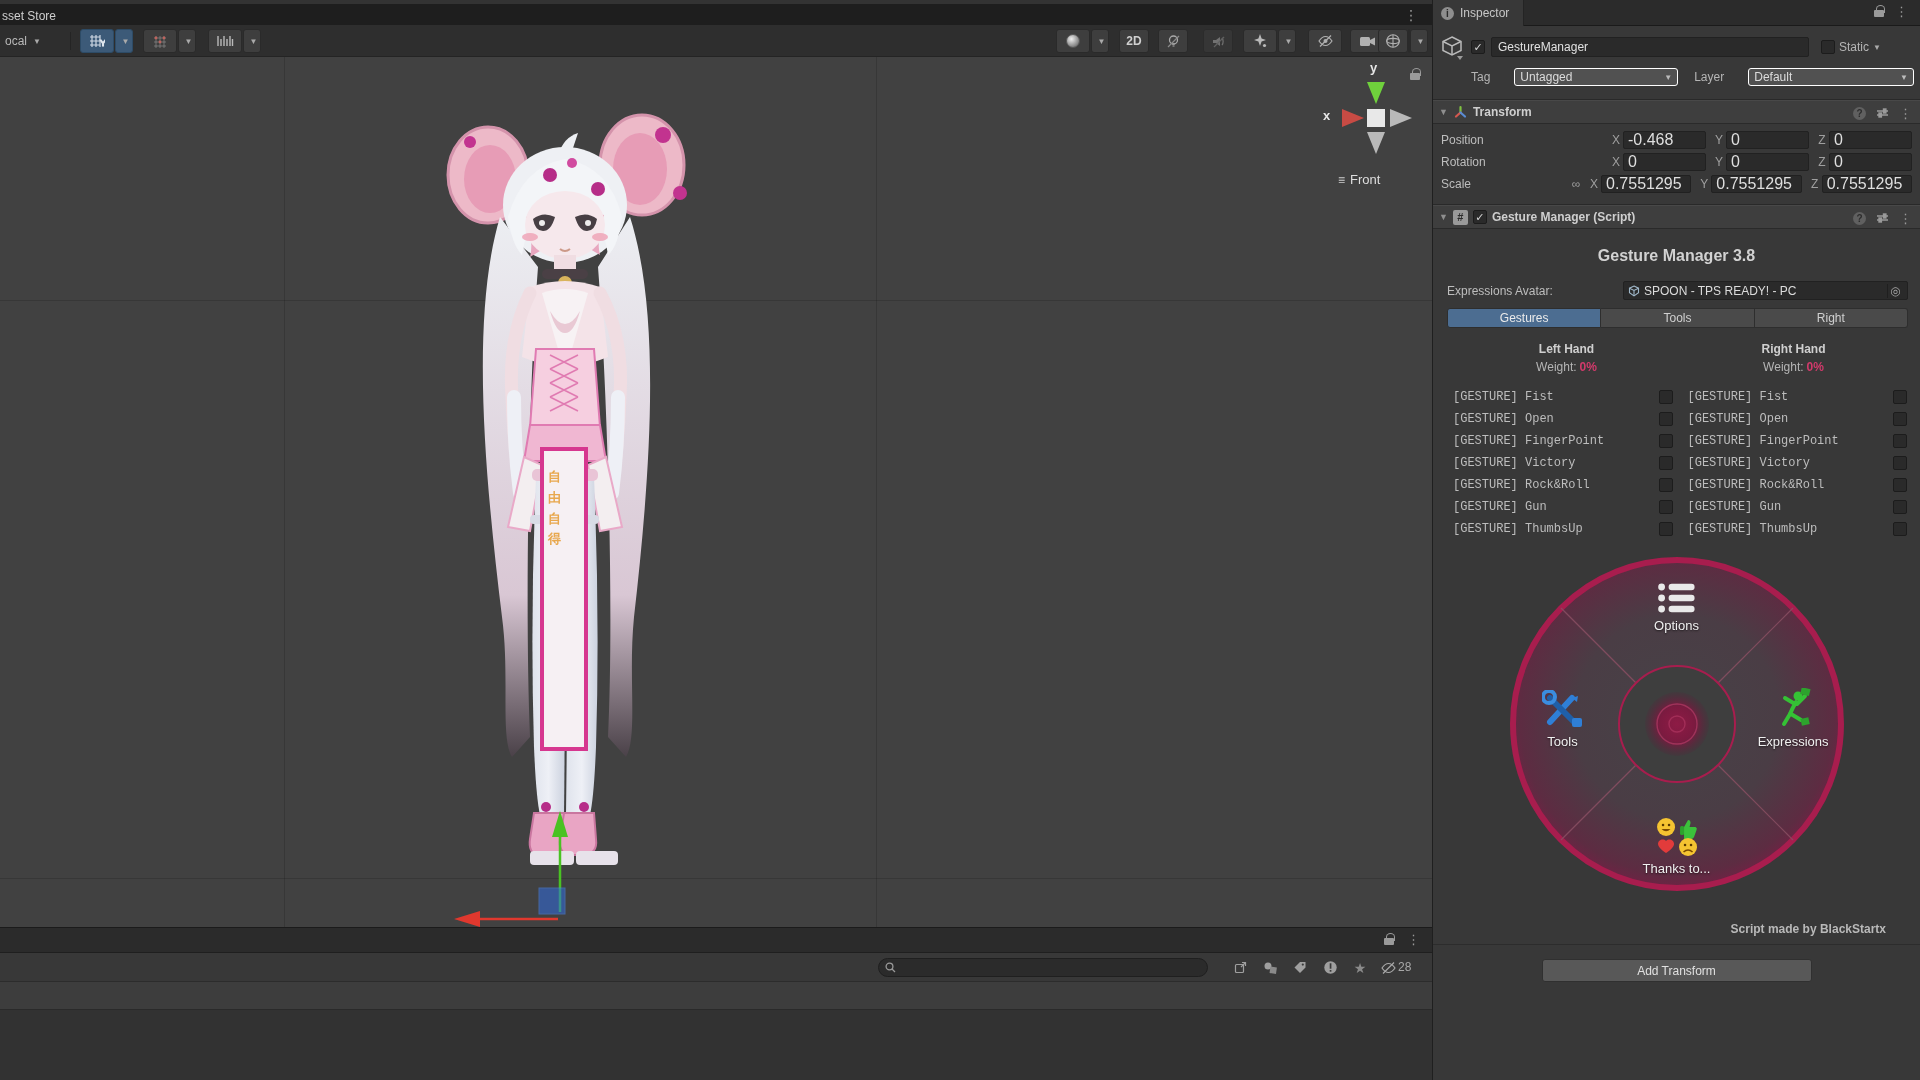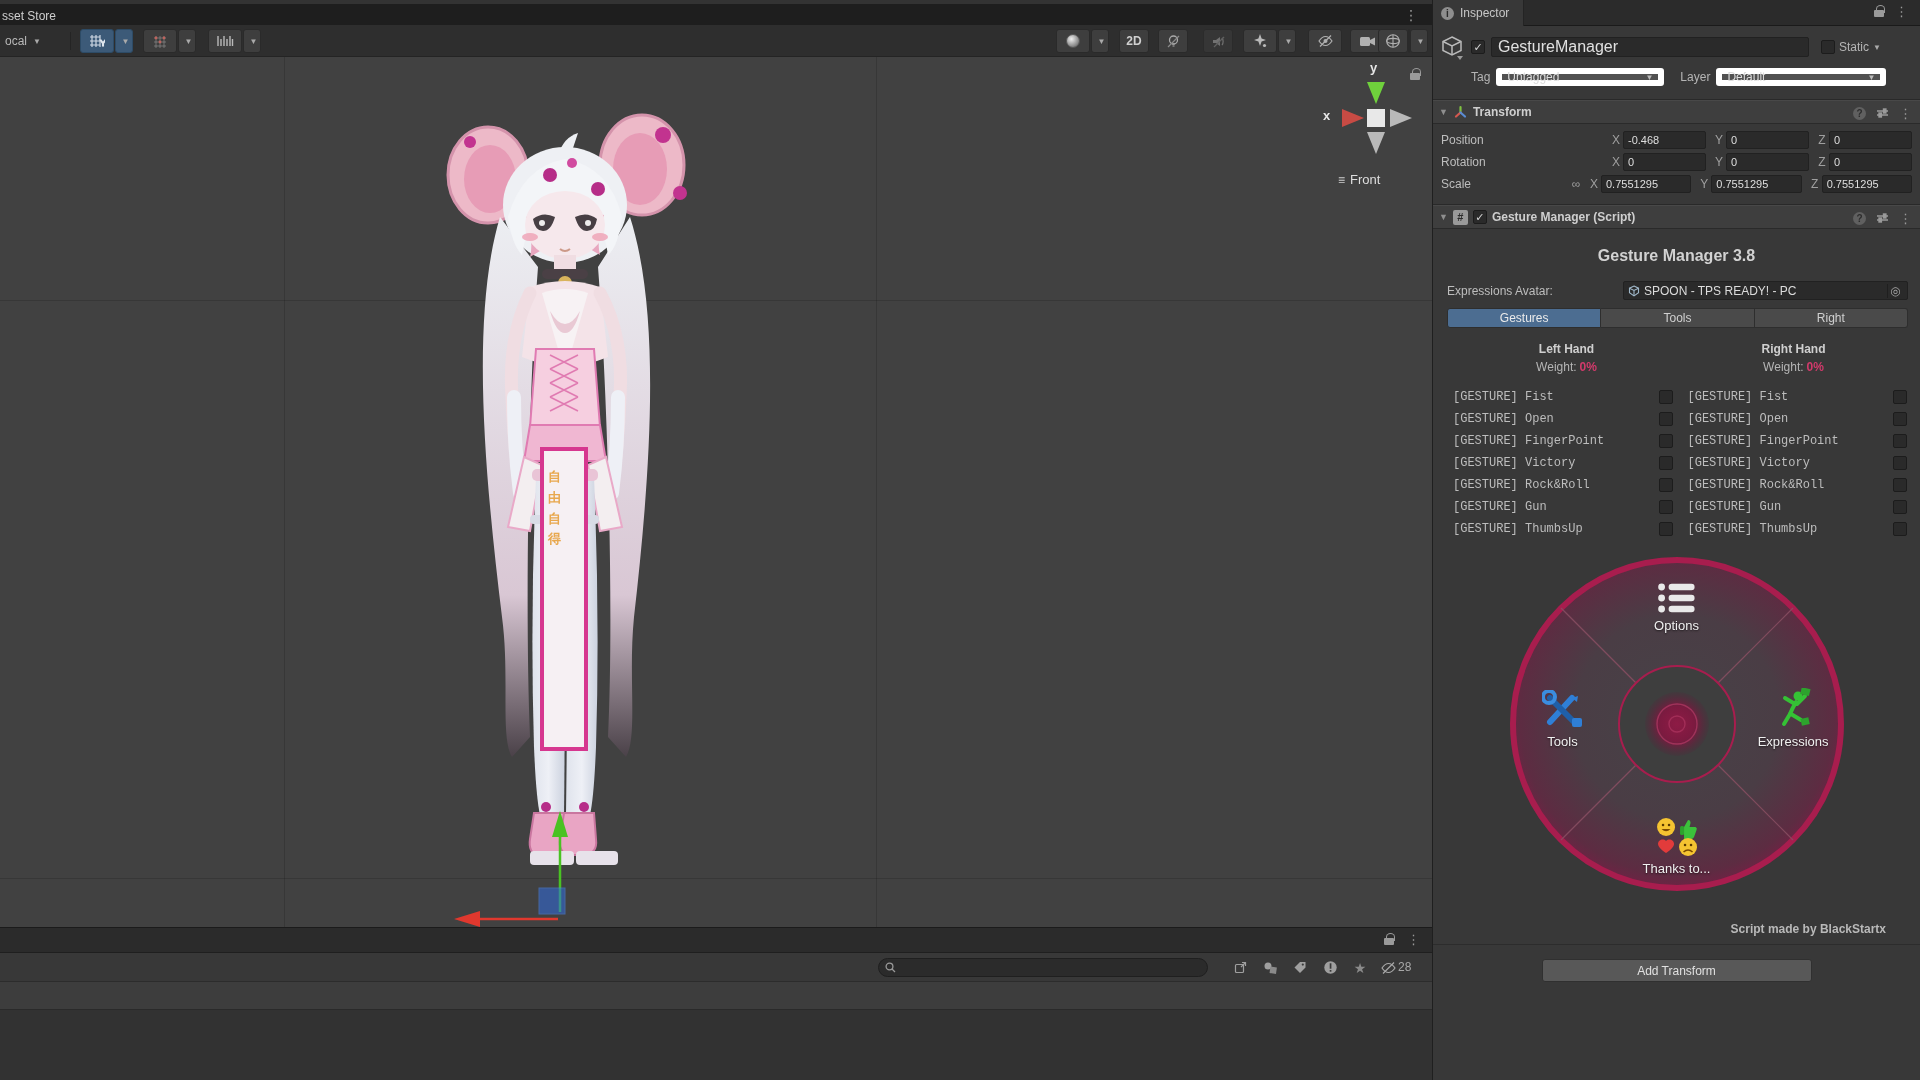--- a/index.html
+++ b/index.html
@@ -56,41 +56,41 @@
   
   .inspector { position:absolute; left:1432px; top:0; width:488px; height:1080px; background:#383838; border-left:1px solid #1f1f1f; }
   .insp-tabs { position:relative; height:26px; background:#2b2b2b; border-bottom:1px solid #1a1a1a; }
   .insp-tab { position:absolute; left:0; top:0; height:26px; padding:0 14px 0 8px; background:#383838; display:flex; align-items:center; gap:6px; border-right:1px solid #242424; }
   .insp-tabs .lock { position:absolute; right:34px; top:5px; }
   .insp-tabs .kebab { position:absolute; right:12px; top:4px; color:#9a9a9a; font-size:13px; cursor:pointer; }
   .circle-i { width:13px; height:13px; border-radius:50%; background:#8e8e8e; color:#2b2b2b; font-size:10px; font-weight:bold; display:flex; align-items:center; justify-content:center; }
 
   .go-header { position:relative; height:74px; border-bottom:1px solid #292929; padding:8px 6px 0 6px; }
   .go-row1 { display:flex; align-items:center; gap:6px; }
-  .namefield { width:318px; height:20px; background:#2a2a2a; border:1px solid #212121; border-radius:2px; color:#e0e0e0; padding:0 6px; font-size:16px; font-family:"Liberation Sans",sans-serif; outline:none; }
+  .namefield { width:318px; height:20px; background:#2a2a2a; border:1px solid #212121; border-radius:2px; color:#e0e0e0; padding:0 6px; font-size:12px; font-family:"Liberation Sans",sans-serif; outline:none; }
   .checkbox { width:14px; height:14px; background:#2a2a2a; border:1px solid #1c1c1c; border-radius:2px; display:flex; align-items:center; justify-content:center; color:#d7d7d7; font-size:11px; cursor:pointer; }
   .static-wrap { display:flex; align-items:center; gap:4px; margin-left:6px; }
   .go-row2 { display:flex; align-items:center; gap:6px; margin-top:8px; padding-left:32px; }
   .mini-label { color:#b5b5b5; }
-  .dropdown { height:18px; background:#515151; border:6px solid #ffffff; border-radius:3px; display:flex; align-items:center; justify-content:space-between; padding:0 5px; color:#dcdcdc; cursor:pointer; }
+  .dropdown { height:18px; background:#515151; border:1px solid #ffffff; border-radius:3px; display:flex; align-items:center; justify-content:space-between; padding:0 5px; color:#dcdcdc; cursor:pointer;margin-left:18px; }
   .dropdown .caret { font-size:8px; color:#bbb; margin-left:8px; }
 
   .comp-header { position:relative; height:24px; background:#3e3e3e; border-top:1px solid #484848; border-bottom:1px solid #2a2a2a; display:flex; align-items:center; gap:5px; padding:0 6px; }
   .comp-title { font-weight:bold; color:#cfcfcf; }
   .comp-right { position:absolute; right:8px; top:0; height:24px; display:flex; align-items:center; gap:10px; }
   .help-ico { width:13px; height:13px; border-radius:50%; background:#606060; color:#2d2d2d; font-weight:bold; font-size:10px; display:flex; align-items:center; justify-content:center; cursor:pointer; }
   .kebab2 { color:#9a9a9a; font-size:13px; cursor:pointer; }
   .foldout { color:#8f8f8f; font-size:9px; cursor:pointer; }
 
   .transform-body { padding:6px 8px 8px 8px; border-bottom:1px solid #292929; }
   .t-row { display:flex; align-items:center; height:20px; margin-bottom:2px; }
   .t-label { width:146px; color:#bdbdbd; }
   .t-link { width:22px; color:#9a9a9a; text-align:center; cursor:pointer; }
   .axis { width:14px; color:#9f9f9f; text-align:center; }
-  .t-field { flex:1; height:18px; background:#2a2a2a; border:1px solid #212121; border-radius:2px; color:#dfdfdf; padding:0 4px; margin-right:6px; font-size:11px; font-family:"Liberation Sans",sans-serif; outline:none; min-width:0; }
+  .t-field { flex:1; height:18px; background:#2a2a2a; border:1px solid #212121; border-radius:2px; color:#dfdfdf; padding:0 4px; margin-right:6px; font-size:16px; font-family:"Liberation Sans",sans-serif; outline:none; min-width:0; }
   .t-row .t-field:last-child { margin-right:0; }
 
   .script-icon { width:15px; height:15px; background:#9a9a9a; border-radius:2px; color:#2d2d2d; font-weight:bold; font-size:11px; display:flex; align-items:center; justify-content:center; }
 
   .gm-title { text-align:center; font-weight:bold; font-size:16px; color:#d2d2d2; margin-top:18px; }
   .avatar-row { display:flex; align-items:center; margin:16px 12px 0 14px; }
   .avatar-label { width:176px; color:#bdbdbd; }
   .objfield { flex:1; height:19px; background:#2a2a2a; border:1px solid #212121; border-radius:2px; display:flex; align-items:center; padding:0 4px; color:#dcdcdc; cursor:pointer; }
   .objfield .cube-mini { margin-right:4px; }
   .obj-picker { width:16px; text-align:center; color:#aaa; cursor:pointer; border-left:1px solid #1f1f1f; margin-left:4px; }

